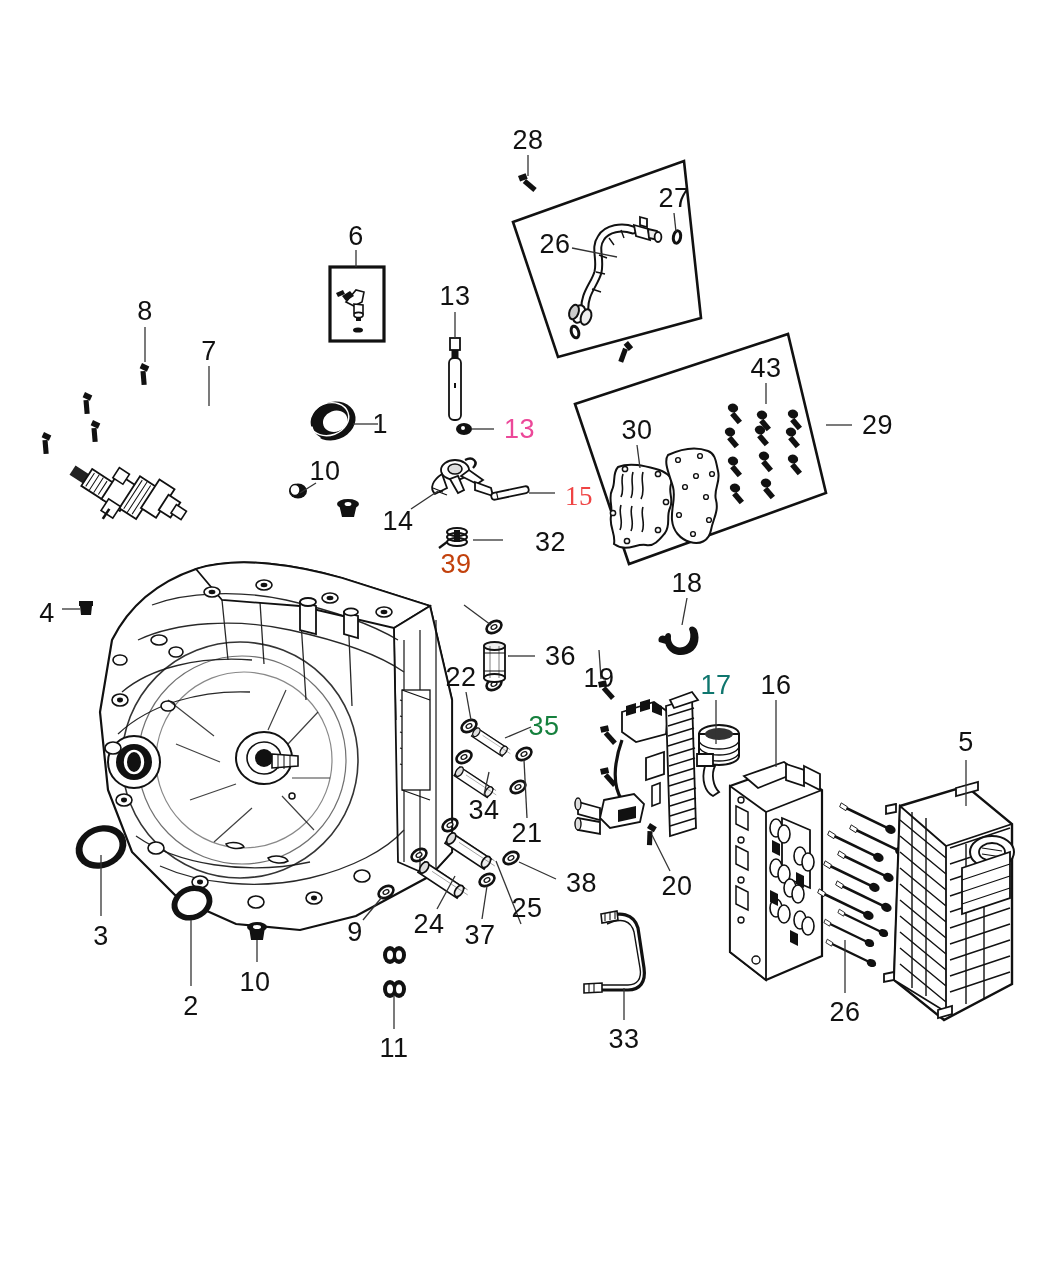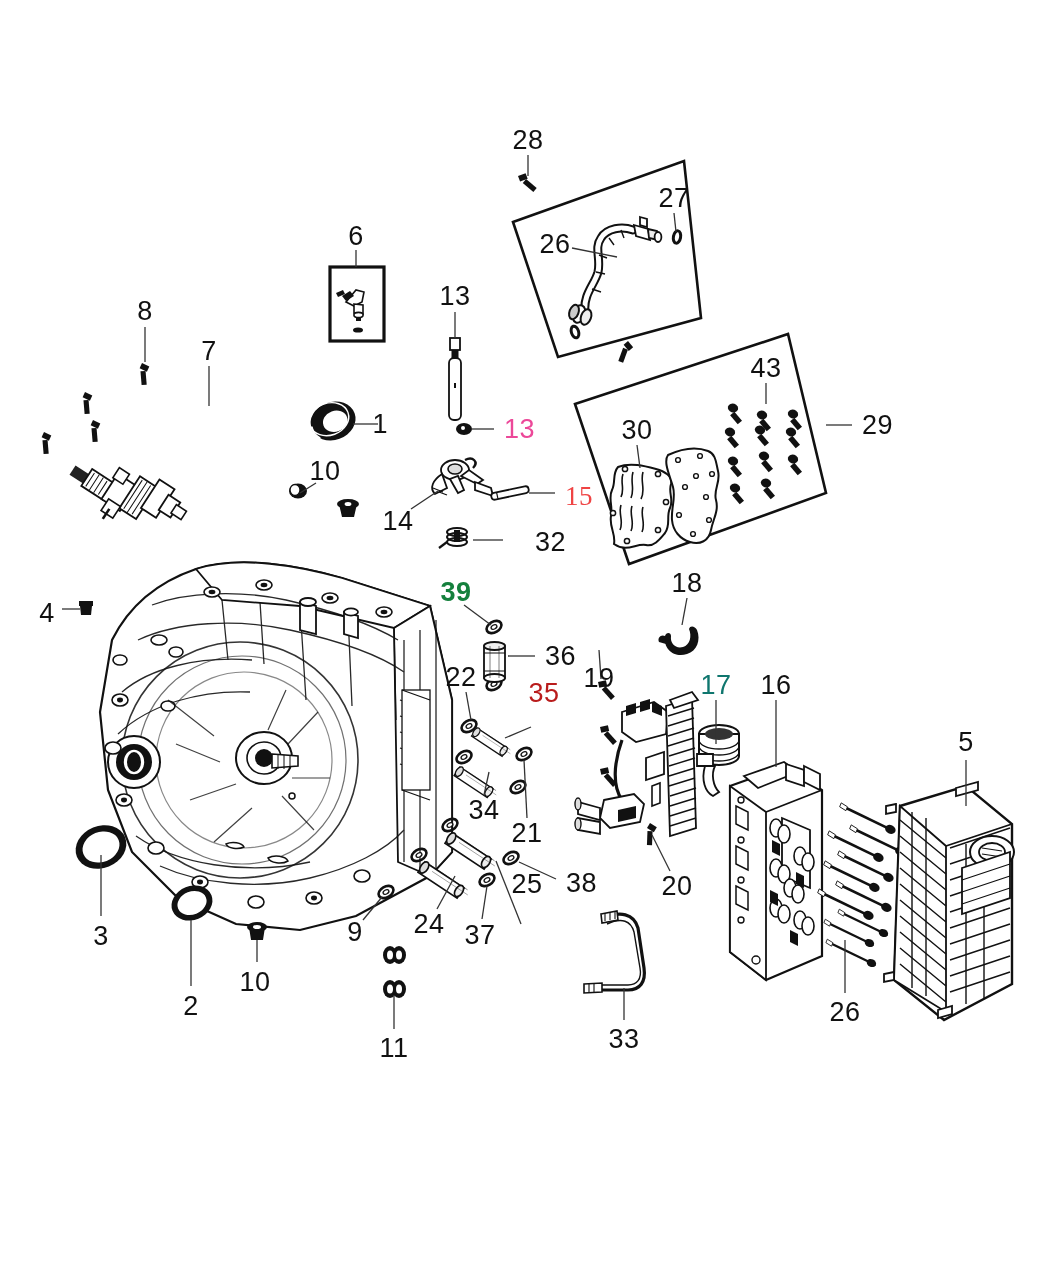--- a/index.html
+++ b/index.html
@@ -635,30 +635,30 @@
       <div class="callout c-right" style="left: 565px; top: 496px; color: #ef4444; font-family: Liberation Serif, serif;">15</div>
       <div class="callout c-center" style="left: 776px; top: 685px; color: rgb(17, 17, 17);">16</div>
       <div class="callout c-center" style="left: 716px; top: 685px; color: #0f766e;">17</div>
       <div class="callout c-center" style="left: 687px; top: 583px; color: rgb(17, 17, 17);">18</div>
       <div class="callout c-center" style="left: 599px; top: 635px; color: rgb(17, 17, 17); margin-top: 43px;">19</div>
       <div class="callout c-center" style="left: 677px; top: 886px; color: rgb(17, 17, 17);">20</div>
       <div class="callout c-center" style="left: 527px; top: 833px; color: rgb(17, 17, 17); text-align: center;">21</div>
       <div class="callout c-center" style="left: 461px; top: 677px; color: rgb(17, 17, 17);">22</div>
       <div class="callout c-center" style="left: 845px; top: 1012px; color: rgb(17, 17, 17);">26</div>
       <div class="callout c-center" style="left: 429px; top: 924px; color: rgb(17, 17, 17);">24</div>
-      <div class="callout c-center" style="left: 527px; top: 884px; color: rgb(17, 17, 17);">25</div>
+      <div class="callout c-center" style="left: 527px; top: 908px; color: rgb(17, 17, 17);">25</div>
       <div class="callout c-center" style="left: 555px; top: 244px; color: rgb(17, 17, 17);">26</div>
       <div class="callout c-center" style="left: 674px; top: 198px; color: rgb(17, 17, 17);">27</div>
       <div class="callout c-center" style="left: 528px; top: 140px; color: rgb(17, 17, 17);">28</div>
       <div class="callout c-right" style="left: 862px; top: 425px; color: rgb(17, 17, 17);">29</div>
       <div class="callout c-center" style="left: 637px; top: 430px; color: rgb(17, 17, 17);">30</div>
       <div class="callout c-center" style="left: 766px; top: 368px; color: rgb(17, 17, 17);">43</div>
       <div class="callout c-right" style="left: 513px; top: 542px; color: rgb(17, 17, 17); margin-left: 22px;">32</div>
       <div class="callout c-center" style="left: 624px; top: 1039px; color: rgb(17, 17, 17);">33</div>
       <div class="callout c-center" style="left: 484px; top: 810px; color: rgb(17, 17, 17);">34</div>
-      <div class="callout c-center" style="left: 544px; top: 693px; color: #b91c1c; text-align: center;">35</div>
+      <div class="callout c-center" style="left: 544px; top: 726px; color: #15803d; text-align: center;">35</div>
       <div class="callout c-right" style="left: 545px; top: 656px; color: rgb(17, 17, 17);">36</div>
       <div class="callout c-center" style="left: 480px; top: 935px; color: rgb(17, 17, 17);">37</div>
       <div class="callout c-right" style="left: 566px; top: 883px; color: rgb(17, 17, 17);">38</div>
-      <div class="callout c-center" style="left: 456px; top: 592px; color: #15803d; font-weight: bold;">39</div>
+      <div class="callout c-center" style="left: 456px; top: 564px; color: #c2410c;">39</div>
     </div>
 
 </div>
 
 </body></html>

